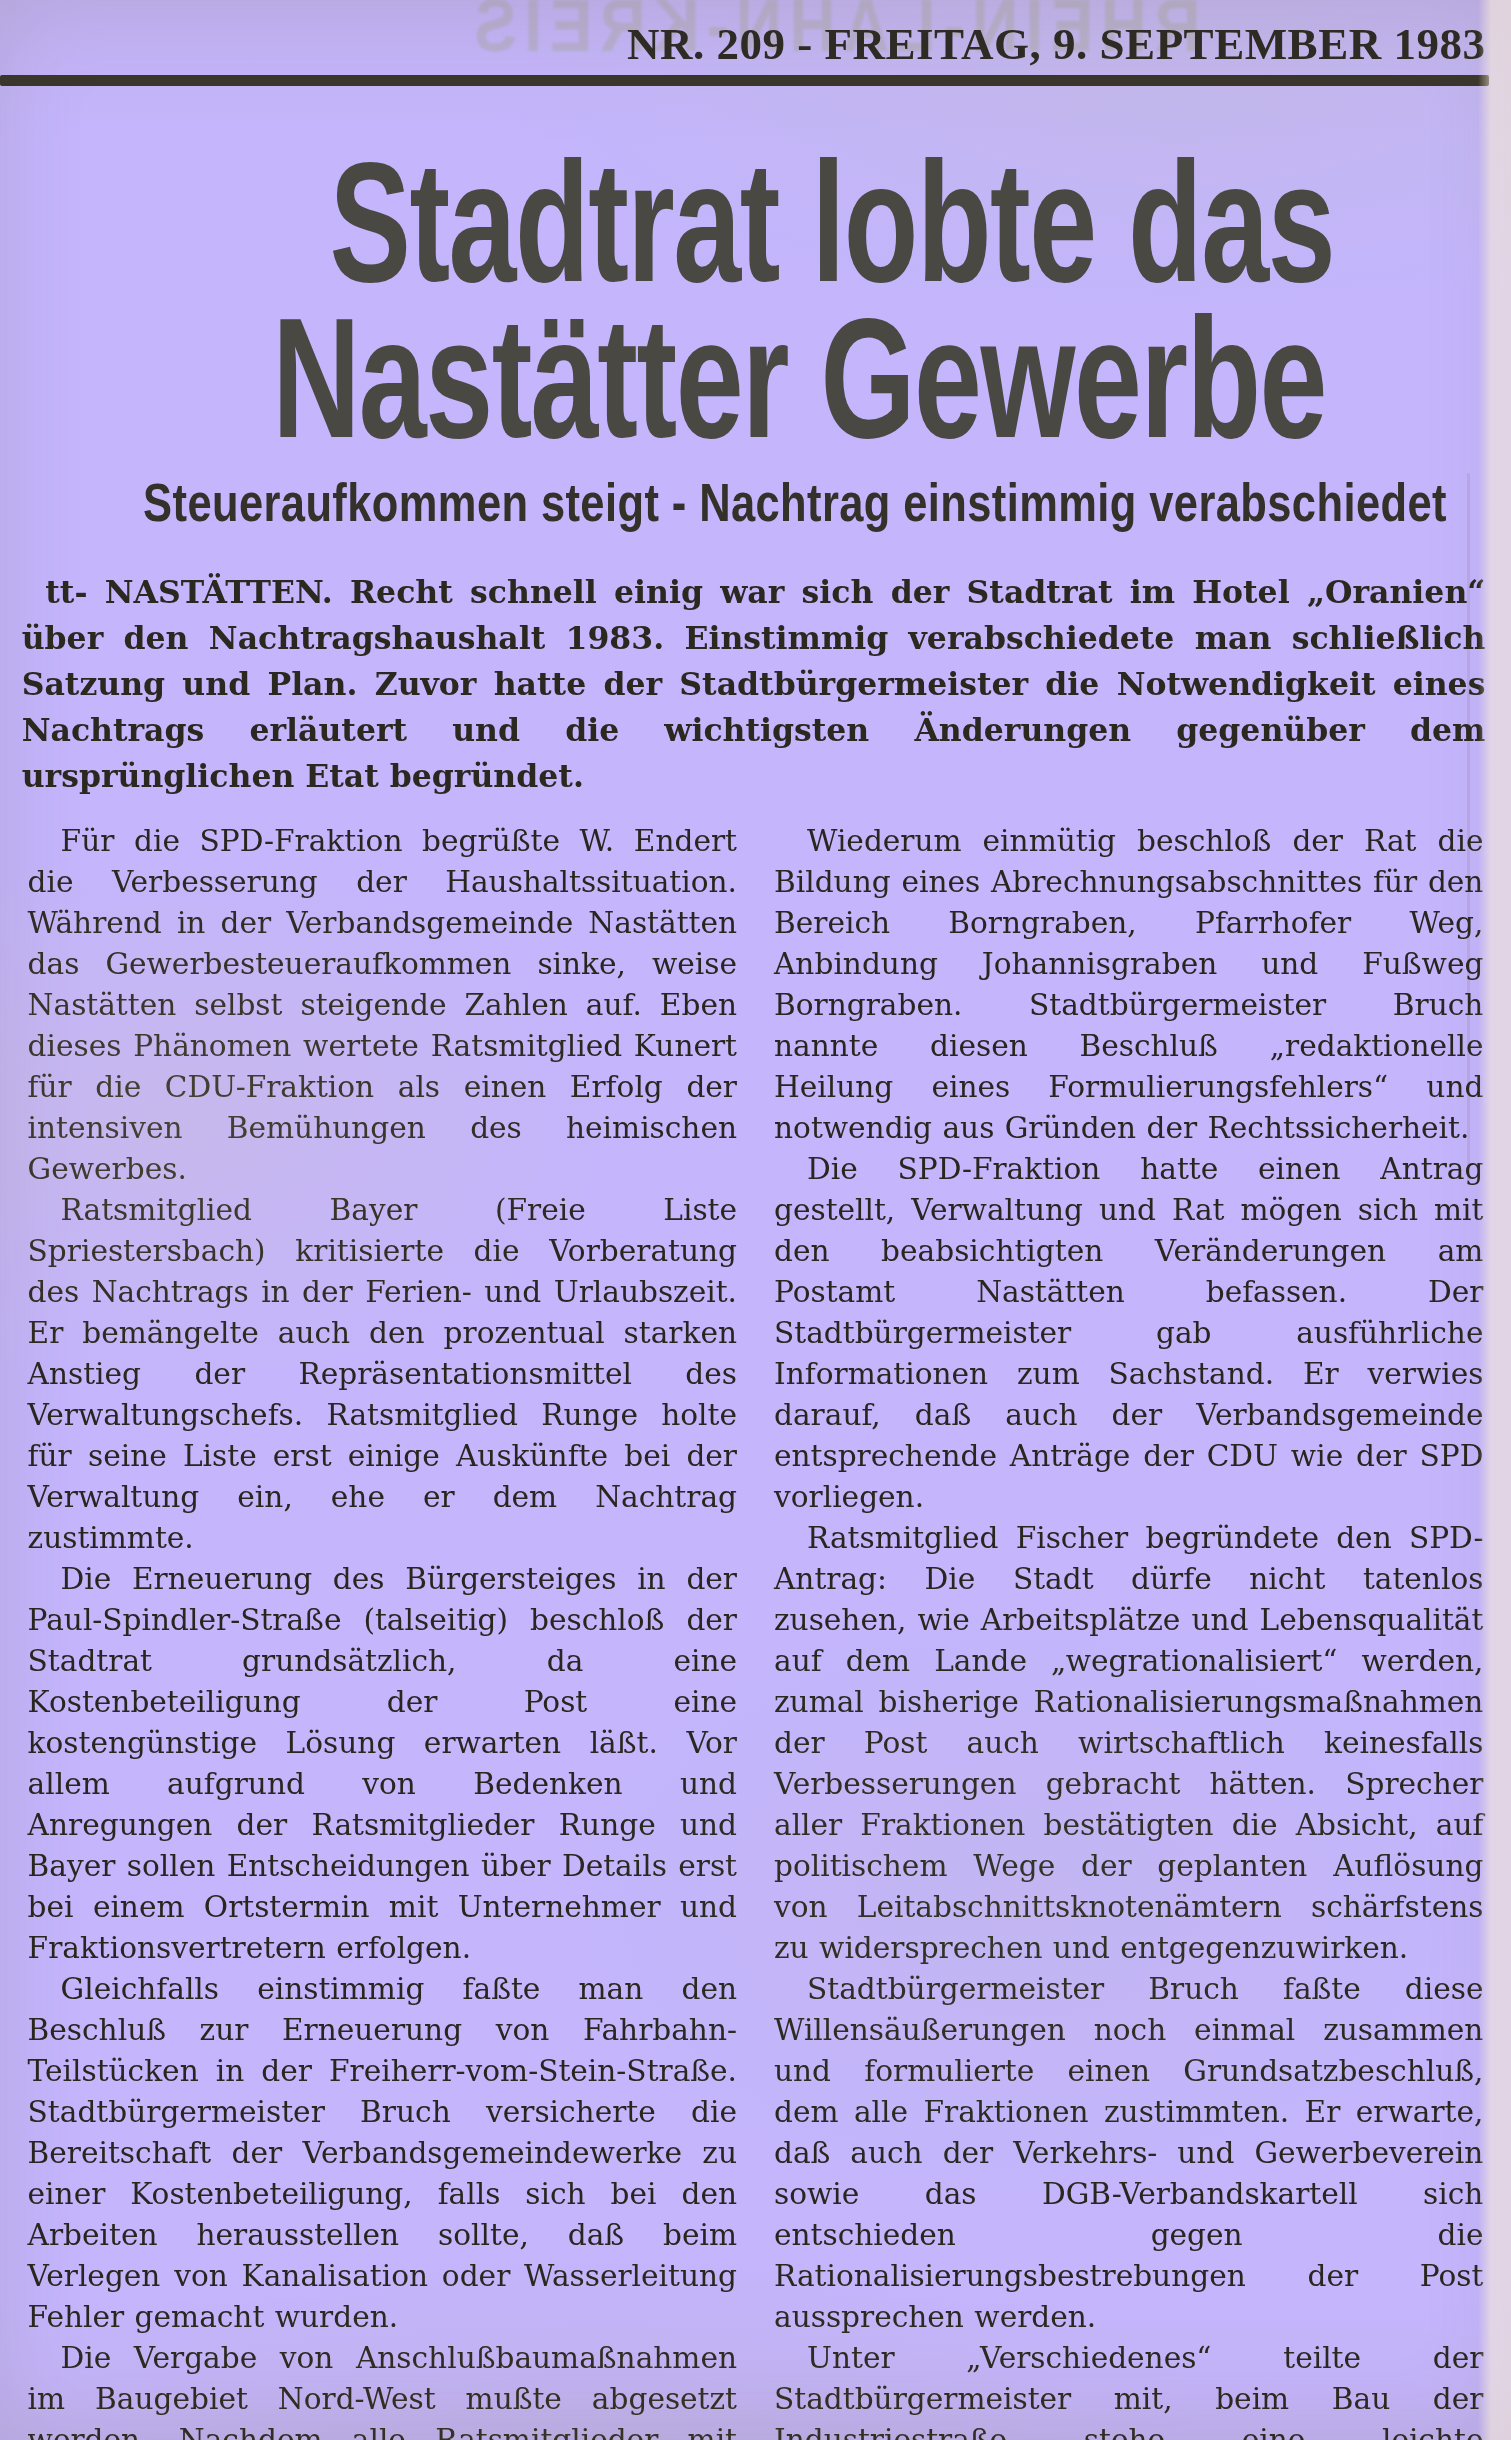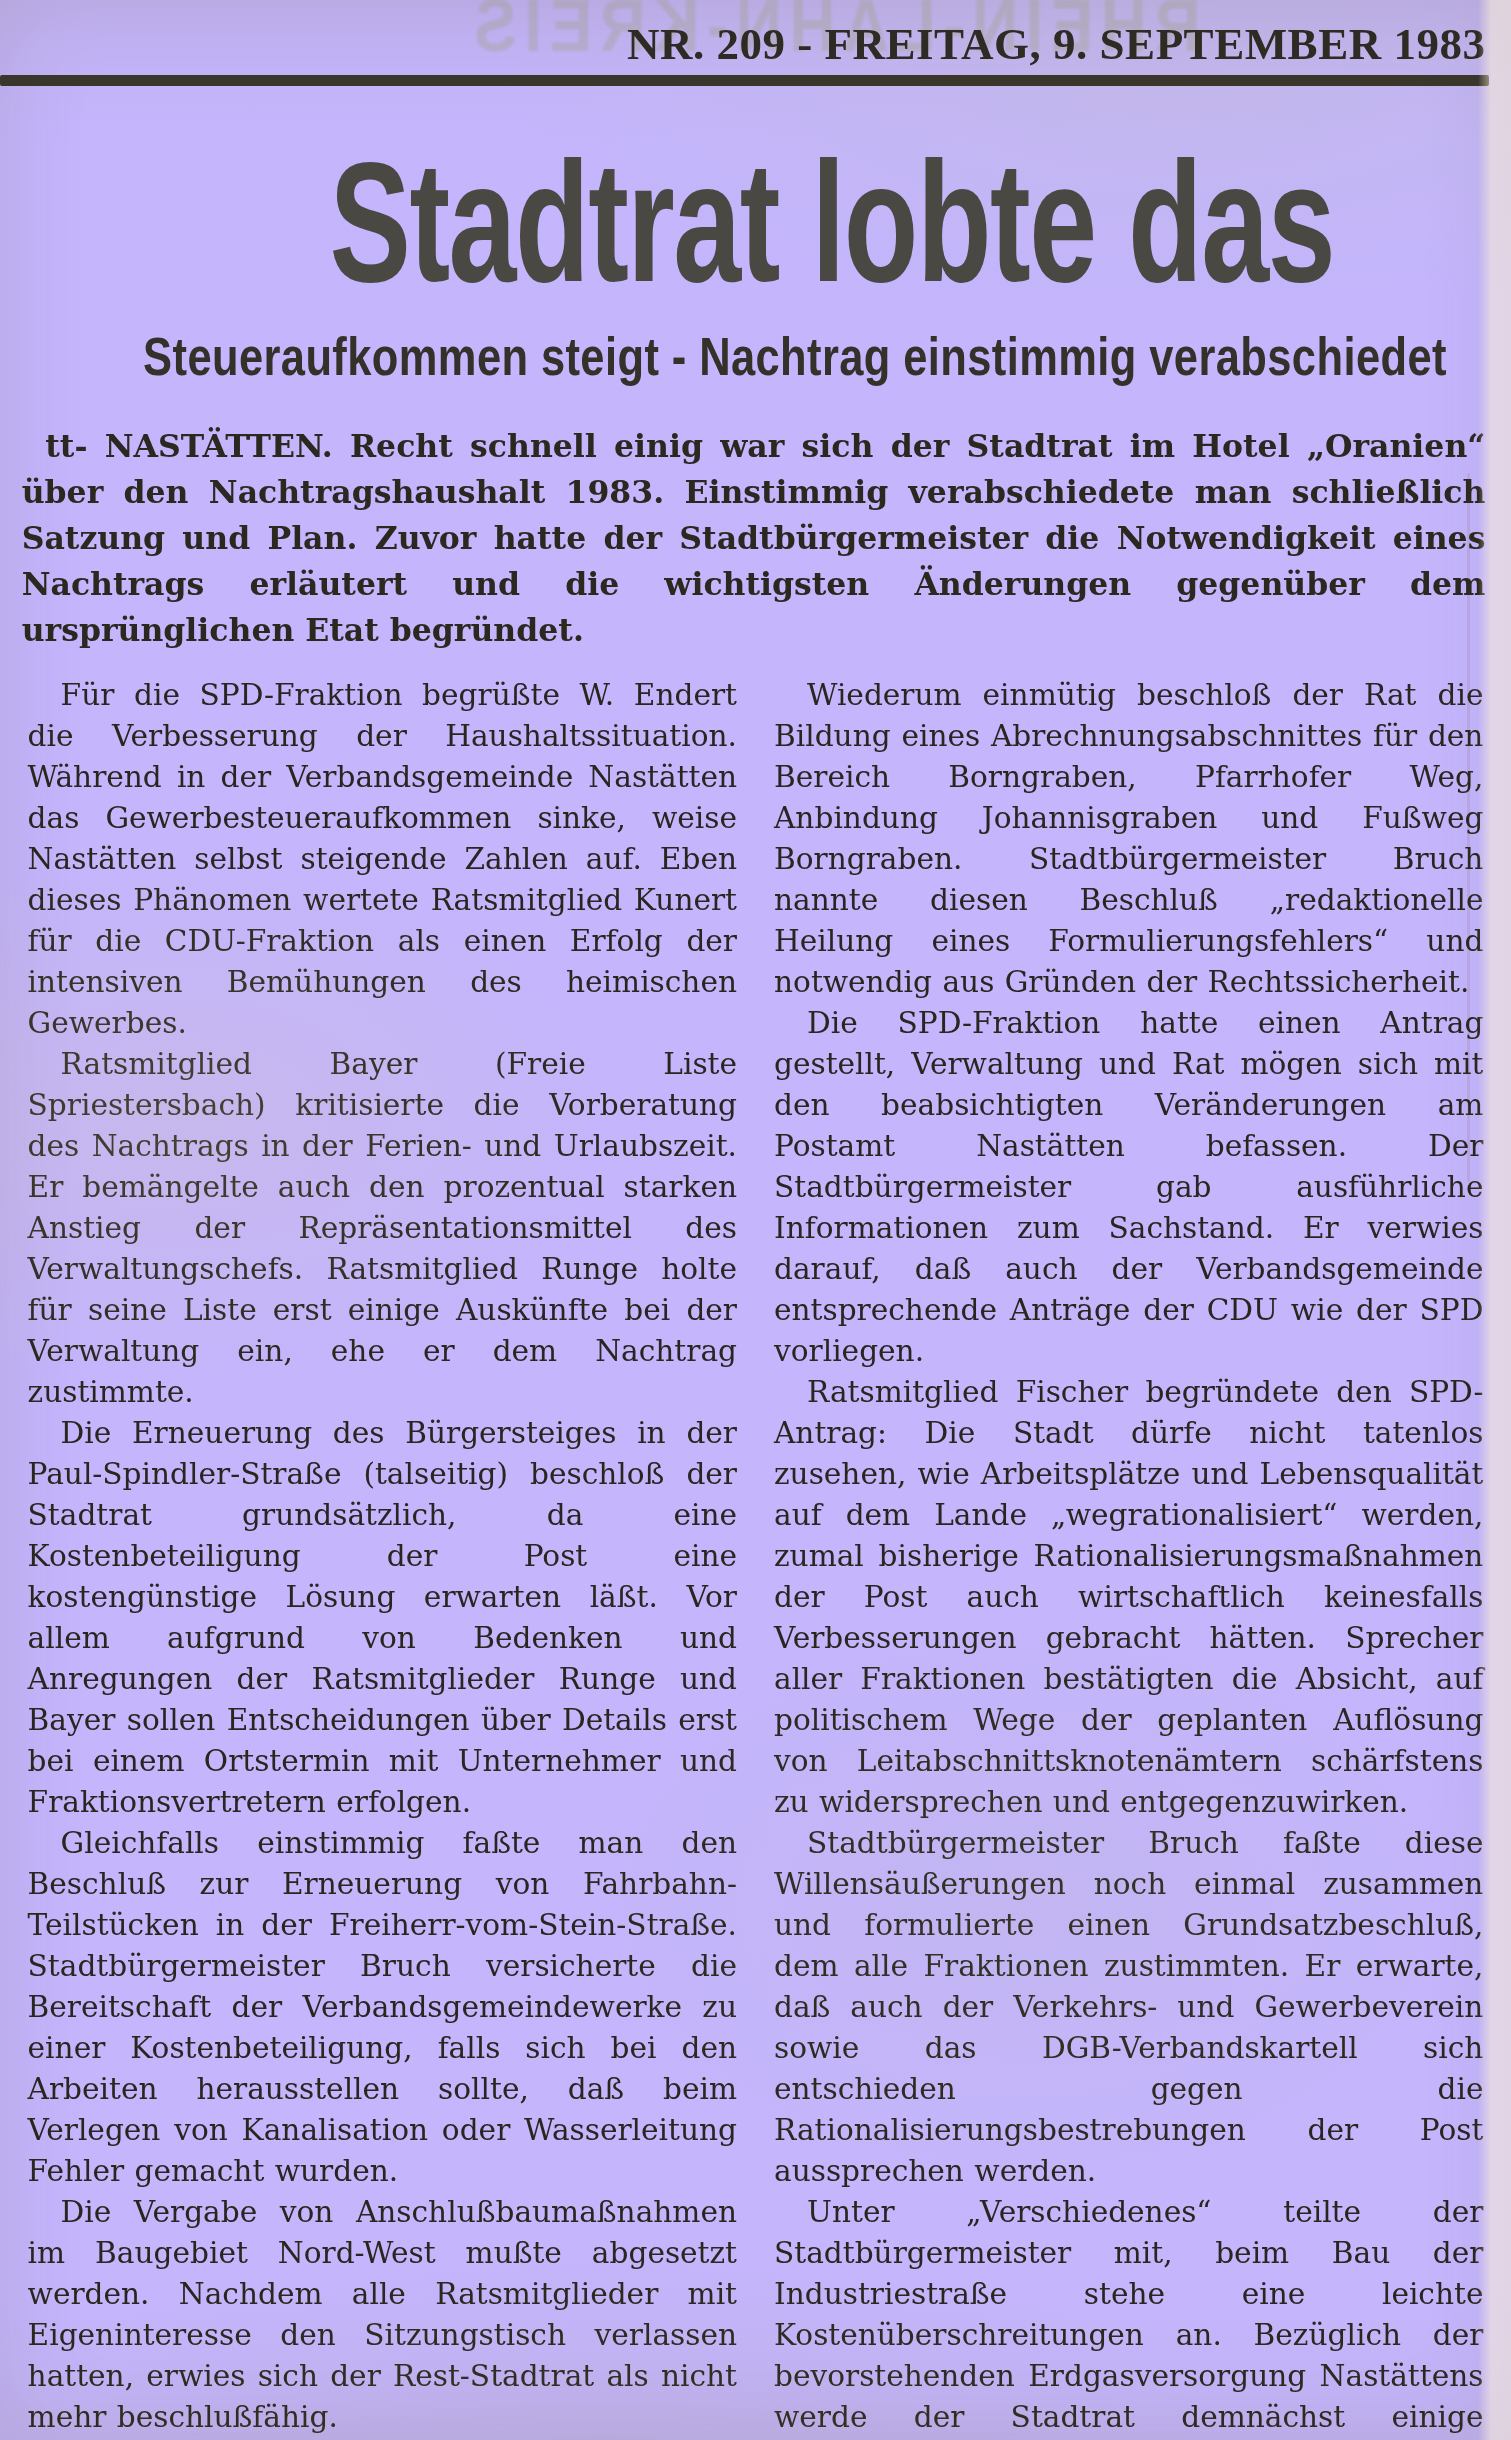--- a/index.html
+++ b/index.html
@@ -103,21 +103,21 @@
     line-height: 156px;
     white-space: nowrap;
   }
   .headline .hl-inner {
     display: inline-block;
     transform: scale(0.74, 1.04);
     transform-origin: center;
     letter-spacing: -2px;
   }
   .subheadline {
-    margin: 25px 0 0 0;
+    margin: 15px 0 0 0;
     text-align: center;
     font-family: "Liberation Sans", sans-serif;
     font-weight: 700;
     font-size: 53px;
     line-height: 63px;
     color: #34312a;
     white-space: nowrap;
   }
   .subheadline .sh-inner {
     display: inline-block;
@@ -166,20 +166,21 @@
 
   <div class="ghost">RHEIN-LAHN-KREIS</div>
 
   <header class="masthead">
     <span class="dateline">NR. 209 - FREITAG, 9. SEPTEMBER 1983</span>
     <div class="rule"></div>
   </header>
 
   <h1 class="headline">
     <span class="hl-line"><span class="hl-inner">Stadtrat lobte das</span></span>
+    <span class="hl-line"><span class="hl-inner">Nastätter Gewerbe</span></span>
   </h1>
 
   <h2 class="subheadline"><span class="sh-inner">Steueraufkommen steigt - Nachtrag einstimmig verabschiedet</span></h2>
 
   <p class="lead">tt- NASTÄTTEN. Recht schnell einig war sich der Stadtrat im Hotel „Oranien“ über den Nachtragshaushalt 1983. Einstimmig verabschiedete man schließlich Satzung und Plan. Zuvor hatte der Stadtbürgermeister die Notwendigkeit eines Nachtrags erläutert und die wichtigsten Änderungen gegenüber dem ursprünglichen Etat begründet.</p>
 
   <section class="columns">
     <div class="col">
 
         <p>Für die SPD-Fraktion begrüßte W. Endert die Verbesserung der Haushaltssituation. Während in der Verbandsgemeinde Nastätten das Gewerbesteueraufkommen sinke, weise Nastätten selbst steigende Zahlen auf. Eben dieses Phänomen wertete Ratsmitglied Kunert für die CDU-Fraktion als einen Erfolg der intensiven Bemühungen des heimischen Gewerbes.</p>

